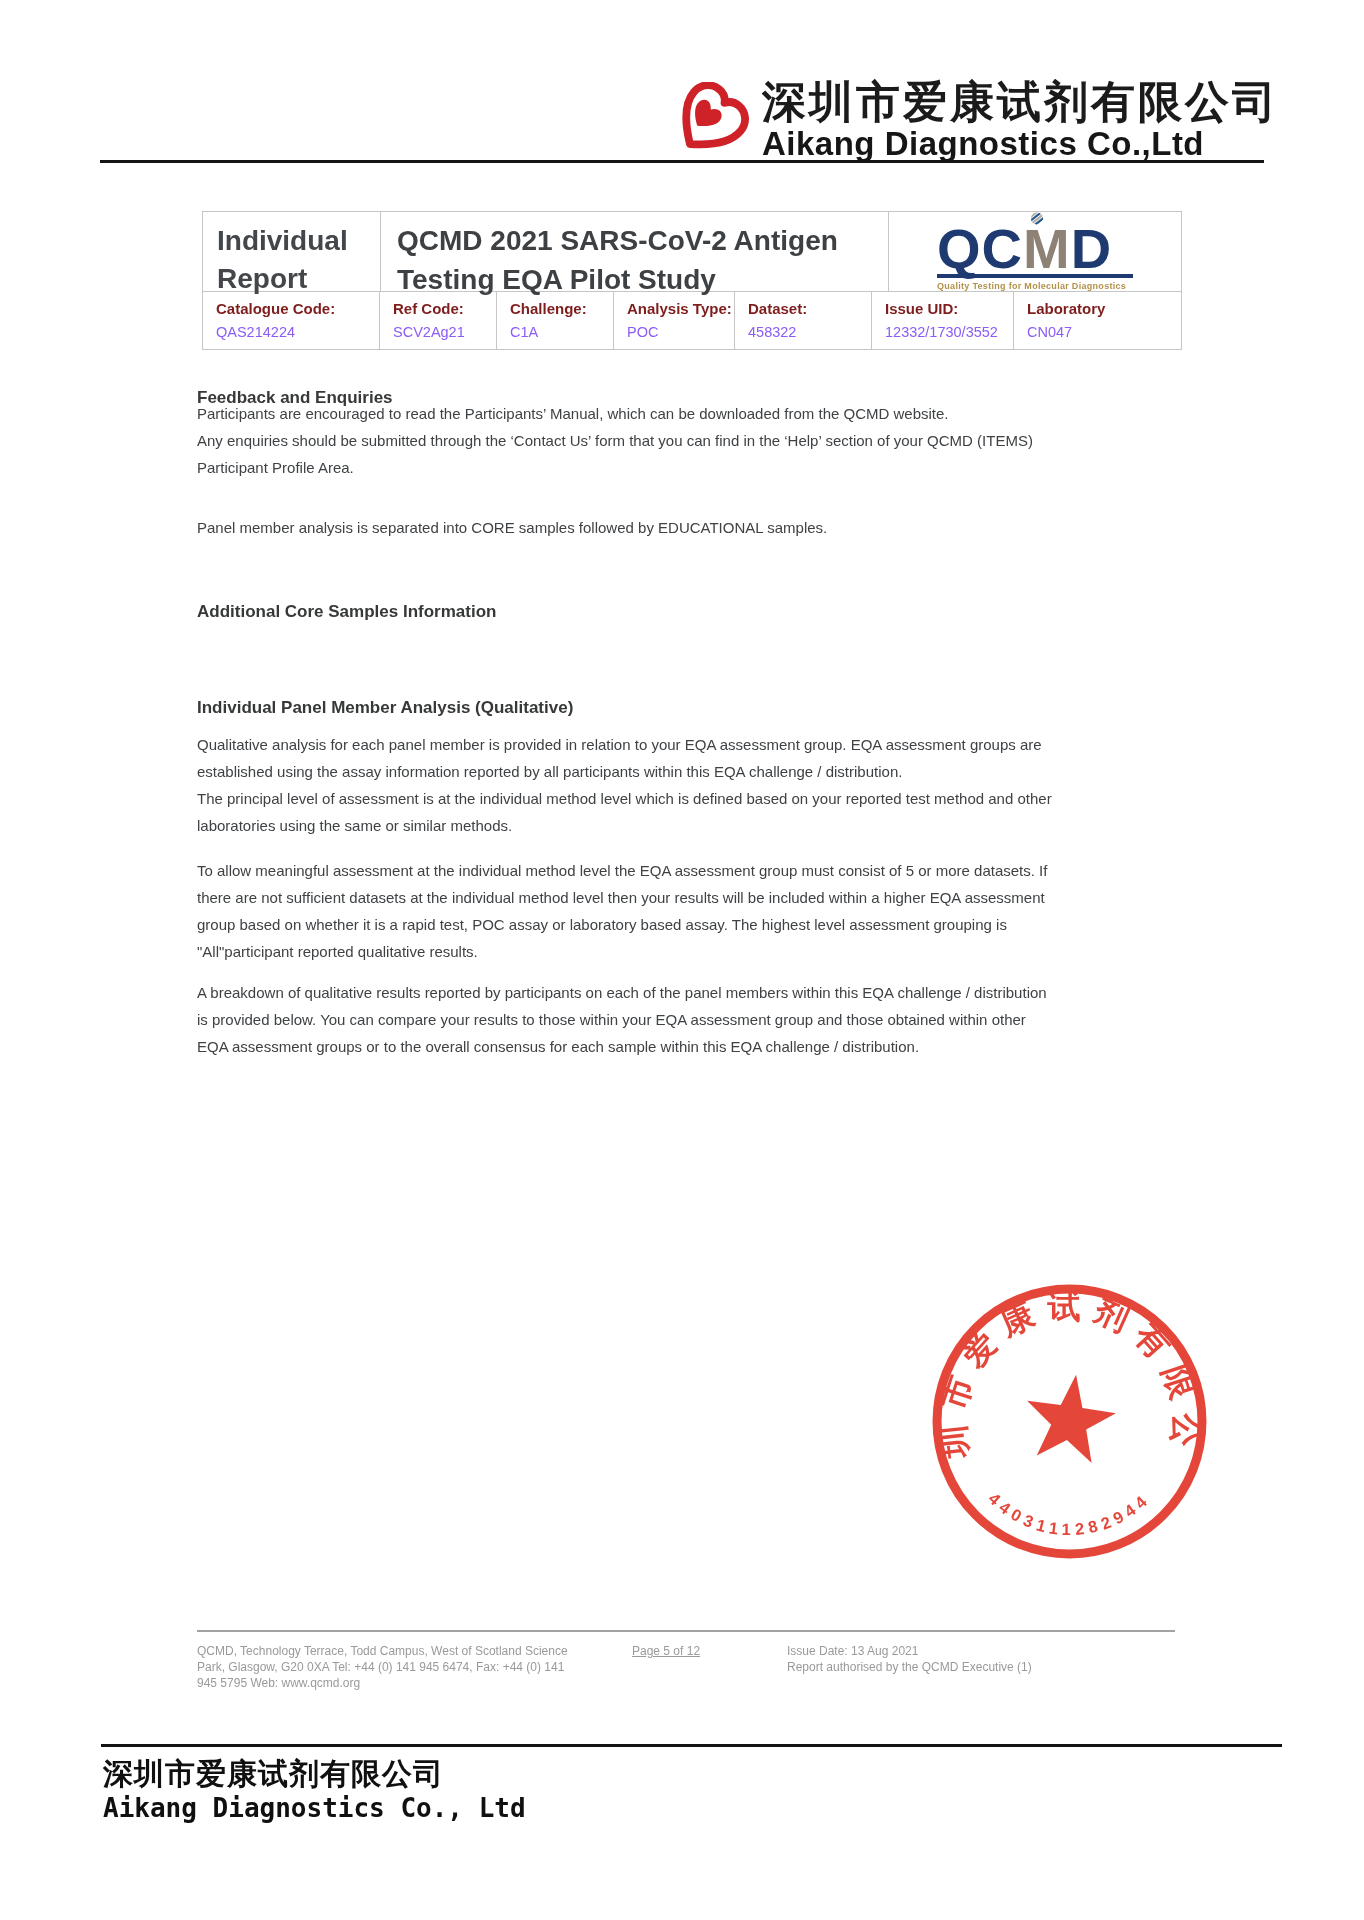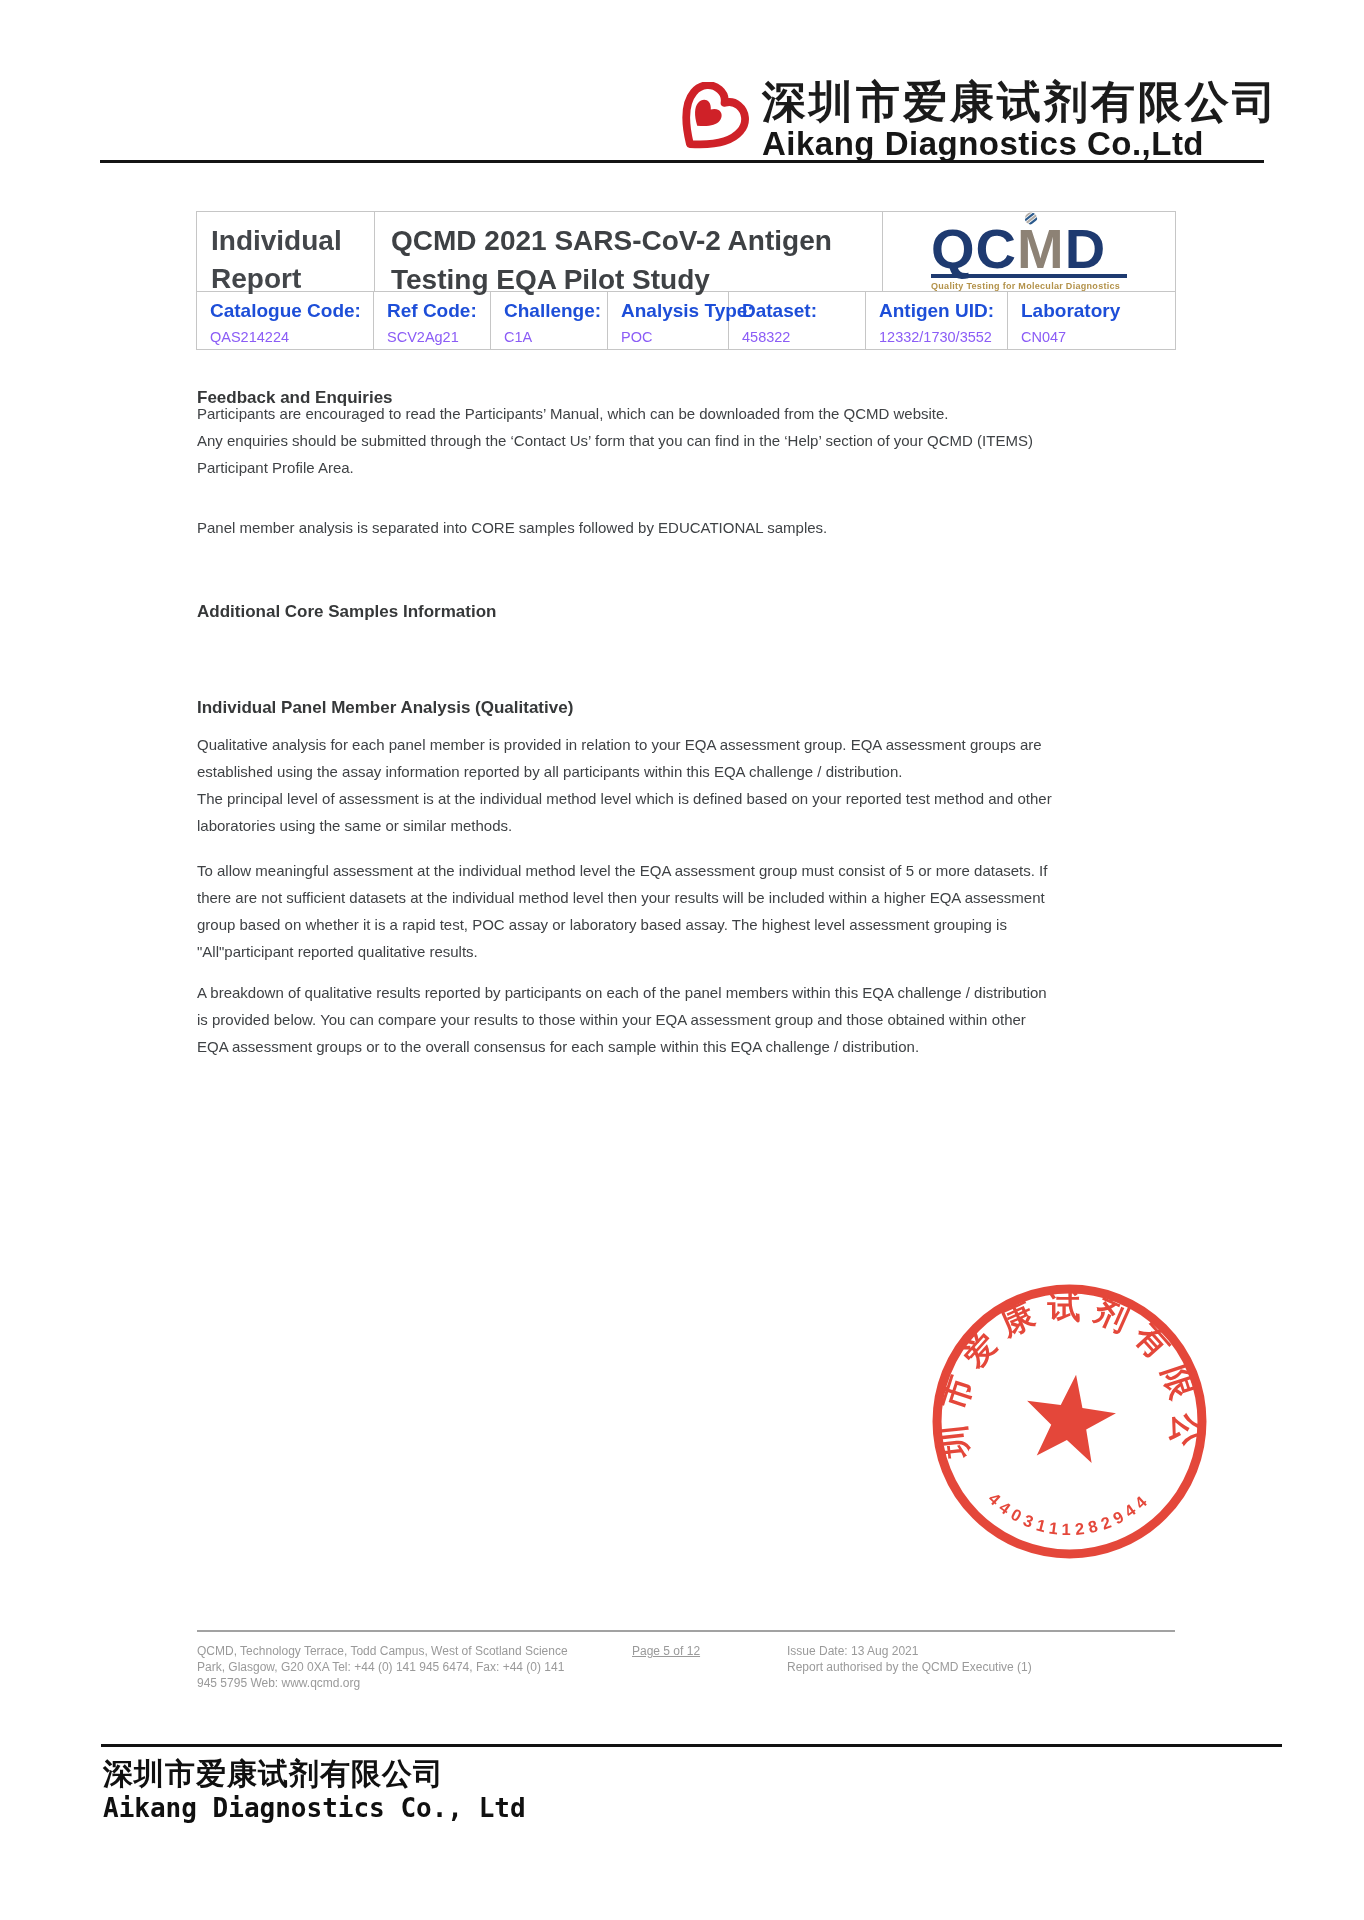--- a/index.html
+++ b/index.html
@@ -9,37 +9,37 @@
   }
   
   .brand { position:absolute; top:78px; left:666px; display:flex; align-items:flex-start; }
   .brand-icon { width:84px; height:78px; margin-top:4px; }
   .brand-text { margin-left:12px; }
   .brand-cn { font-size:44px; font-weight:bold; color:#1b1b1b; letter-spacing:3px; line-height:48px; white-space:nowrap; }
   .brand-en { font-size:33px; font-weight:bold; color:#161616; line-height:36px; letter-spacing:0.5px; white-space:nowrap; }
   .header-rule { position:absolute; top:160px; left:100px; width:1164px; height:3px; background:#141414; }
 
   
-  .report-table { position:absolute; top:211px; left:196px; width:980px; border:1px solid #c6c6c6; background:#fff; box-sizing:border-box; }
+  .report-table { position:absolute; top:211px; left:202px; width:980px; border:1px solid #c6c6c6; background:#fff; box-sizing:border-box; }
   .rt-row1 { display:flex; height:79px; border-bottom:1px solid #c6c6c6; }
   .rt-row2 { display:flex; height:57px; }
   .rt-cell { box-sizing:border-box; border-right:1px solid #c6c6c6; }
   .rt-cell:last-child { border-right:none; }
   .cell-reporttype { width:178px; padding:10px 10px 0 14px; font-size:28px; font-weight:bold; color:#43464a; line-height:38px; }
   .cell-title { flex:1; padding:9px 0 0 16px; font-size:28px; font-weight:bold; color:#3e4144; line-height:39px; }
   .cell-qcmdlogo { width:292px; display:flex; align-items:center; padding-left:4px;flex-direction:column; }
   .qcmd-right { margin-left:-4px; }
   .qcmd-word { font-size:56px; font-weight:bold; line-height:48px; letter-spacing:1px; }
   .qcmd-navy { color:#1e3a70; }
   .qcmd-taupe { color:#8d8275; }
   .qcmd-underline { height:4px; background:#1e3a70; margin:1px 0 3px 0; width:196px; }
   .qcmd-tagline { font-size:9px; font-weight:bold; color:#b3924a; letter-spacing:0.3px; white-space:nowrap; }
 
   .info-cell { padding:8px 4px 0 13px; }
-  .info-label { font-size:19px; font-weight:bold; color:#1d4ed8; white-space:nowrap; }
+  .info-label { font-size:15px; font-weight:bold; color:#7f1d1d; white-space:nowrap; }
   .info-value { font-size:14.5px; color:#8b5cf6; margin-top:7px; white-space:nowrap; }
   .w1{width:177px;} .w2{width:117px;} .w3{width:117px;} .w4{width:121px;} .w5{width:137px;} .w6{width:142px;} .w7{flex:1;}
 
   
   .h-section { position:absolute; left:197px; font-size:17px; font-weight:bold; color:#363839; }
   .para { position:absolute; left:197px; width:985px; }
   .bodyline { font-size:15px; color:#3f4245; line-height:27px; white-space:nowrap; }
 
   
   .stamp { position:absolute; left:928px; top:1280px; width:283px; height:283px; opacity:0.93; }
@@ -118,21 +118,21 @@
       </div>
       <div class="rt-cell info-cell w4">
         <div class="info-label">Analysis Type:</div>
         <div class="info-value">POC</div>
       </div>
       <div class="rt-cell info-cell w5">
         <div class="info-label">Dataset:</div>
         <div class="info-value">458322</div>
       </div>
       <div class="rt-cell info-cell w6">
-        <div class="info-label">Antigen UID:</div>
+        <div class="info-label">Issue UID:</div>
         <div class="info-value">12332/1730/3552</div>
       </div>
       <div class="rt-cell info-cell w7">
         <div class="info-label">Laboratory</div>
         <div class="info-value">CN047</div>
       </div>
     </div>
   </div>
 
   <div class="h-section" style="top:388px;">Feedback and Enquiries</div>

